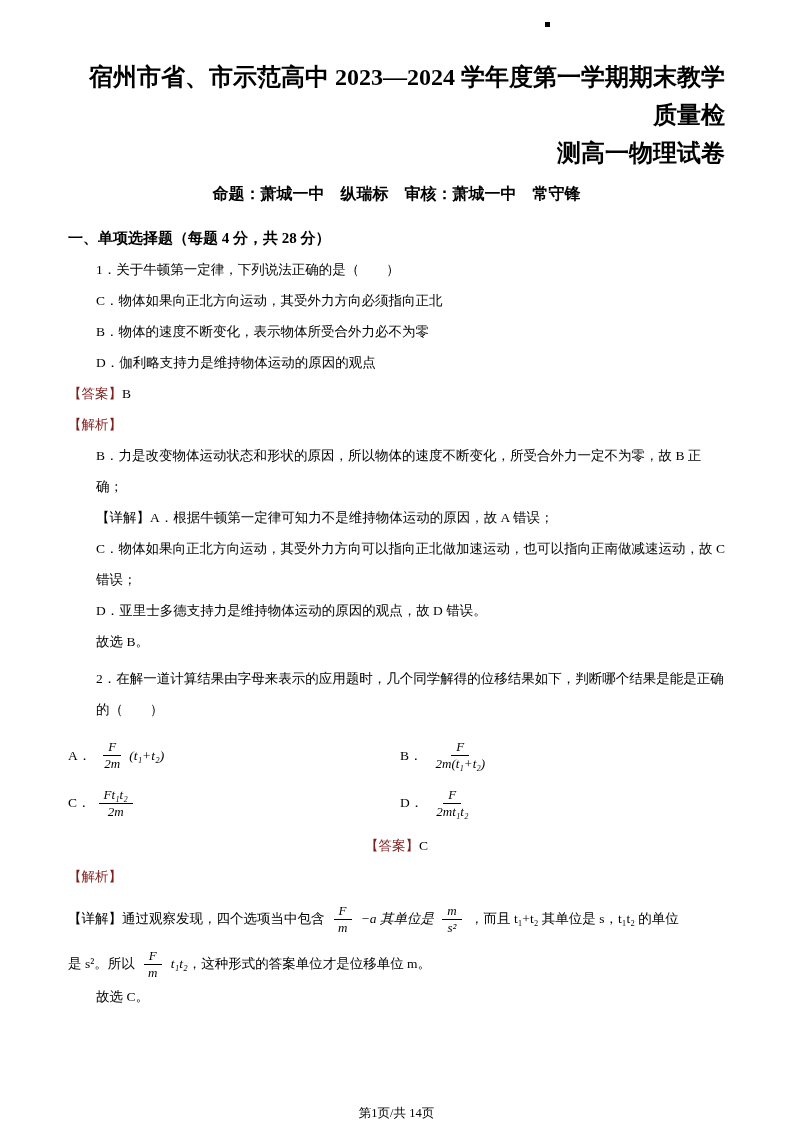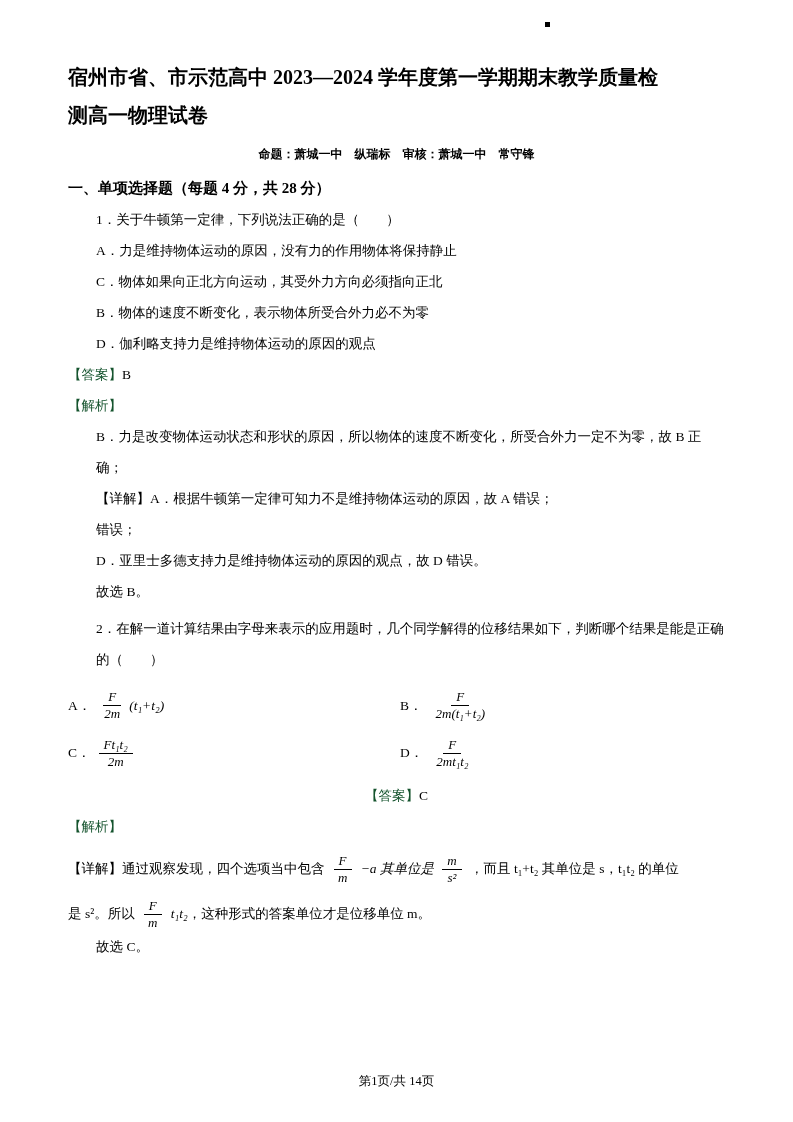--- a/index.html
+++ b/index.html
@@ -8,28 +8,28 @@
     width: 793px; height: 1122px;
     position: relative;
     font-family: "Liberation Serif", serif;
     color: #000000;
     overflow: hidden;
   }
   .page { padding: 58px 68px 0 68px; position: relative; width: 100%; height: 100%; }
 
   .stray-mark { position: absolute; left: 545px; top: 22px; width: 5px; height: 5px; background: #000; }
 
-  .title { text-align: left; font-weight: bold; font-size: 20px; line-height: 38px; }
-  .byline { text-align: center; font-weight: bold; font-size: 12px; margin-top: 12px; }
-  .section-heading { font-weight: bold; font-size: 15px; margin-top: 16px; }
+  .title { text-align: right; font-weight: bold; font-size: 24px; line-height: 38px; }
+  .byline { text-align: center; font-weight: bold; font-size: 16px; margin-top: 12px; }
+  .section-heading { font-weight: bold; font-size: 15px; margin-top: 24px; }
 
   .line { font-size: 13.5px; line-height: 31px; margin-left: 28px; }
   .q-stem { margin-top: 6px; }
 
-  .blue { color: #14532d; margin-top: 32px; }
+  .blue { color: #7f1d1d; margin-top: 32px; }
   .ans-line { font-size: 13.5px; line-height: 31px; }
   .ans-line .val { color: #000; }
 
   
   .math { font-family: "Liberation Serif", serif; font-style: italic; }
   .frac {
     display: inline-flex; flex-direction: column; align-items: center;
     vertical-align: middle; margin: 0 4px;
     font-family: "Liberation Serif", serif; font-style: italic;
     font-size: 13px; line-height: 1.25;
@@ -39,55 +39,55 @@
 
   .opt-grid-row { display: flex; margin-top: 14px; align-items: center; }
   .opt-cell { display: flex; align-items: center; font-size: 13.5px; }
   .opt-cell.first { width: 332px; }
   .opt-label { font-style: normal; margin-right: 4px; }
 
   .detail-flow { font-size: 13.5px; line-height: 34px; margin-top: 10px; }
   .detail-flow .frac { margin: 0 5px; }
 
   .footer {
-    position: absolute; bottom: 32px; left: 0; width: 100%;
+    position: absolute; bottom: 0; left: 0; width: 100%;
     text-align: center; font-size: 12.5px;
   }
 </style>
 </head>
 <body>
 
 <div class="stray-mark"></div>
 
 <div class="page">
 
   <div class="title">
     <div>宿州市省、市示范高中 2023—2024 学年度第一学期期末教学质量检</div>
     <div>测高一物理试卷</div>
   </div>
 
   <div class="byline">命题：萧城一中　纵瑞标　审核：萧城一中　常守锋</div>
 
   <div class="section-heading">一、单项选择题（每题 4 分，共 28 分）</div>
 
   <div class="line q-stem">1．关于牛顿第一定律，下列说法正确的是（　　）</div>
-  <div class="line">A．力是维持物体运动的原因，没有力的作用物体将保持静止</div>
   <div class="line">C．物体如果向正北方向运动，其受外力方向必须指向正北</div>
   <div class="line">B．物体的速度不断变化，表示物体所受合外力必不为零</div>
   <div class="line">D．伽利略支持力是维持物体运动的原因的观点</div>
 
   <div class="ans-line">
     <span class="blue">【答案】</span><span class="val">B</span>
   </div>
   <div class="ans-line">
     <span class="blue">【解析】</span>
   </div>
 
   <div class="line">B．力是改变物体运动状态和形状的原因，所以物体的速度不断变化，所受合外力一定不为零，故 B 正确；</div>
   <div class="line">【详解】A．根据牛顿第一定律可知力不是维持物体运动的原因，故 A 错误；</div>
+  <div class="line">C．物体如果向正北方向运动，其受外力方向可以指向正北做加速运动，也可以指向正南做减速运动，故 C</div>
   <div class="line">错误；</div>
   <div class="line">D．亚里士多德支持力是维持物体运动的原因的观点，故 D 错误。</div>
   <div class="line">故选 B。</div>
 
   <div class="line q-stem">2．在解一道计算结果由字母来表示的应用题时，几个同学解得的位移结果如下，判断哪个结果是能是正确</div>
   <div class="line">的（　　）</div>
 
   <div class="opt-grid-row">
     <div class="opt-cell first">
       <span class="opt-label">A．</span>

